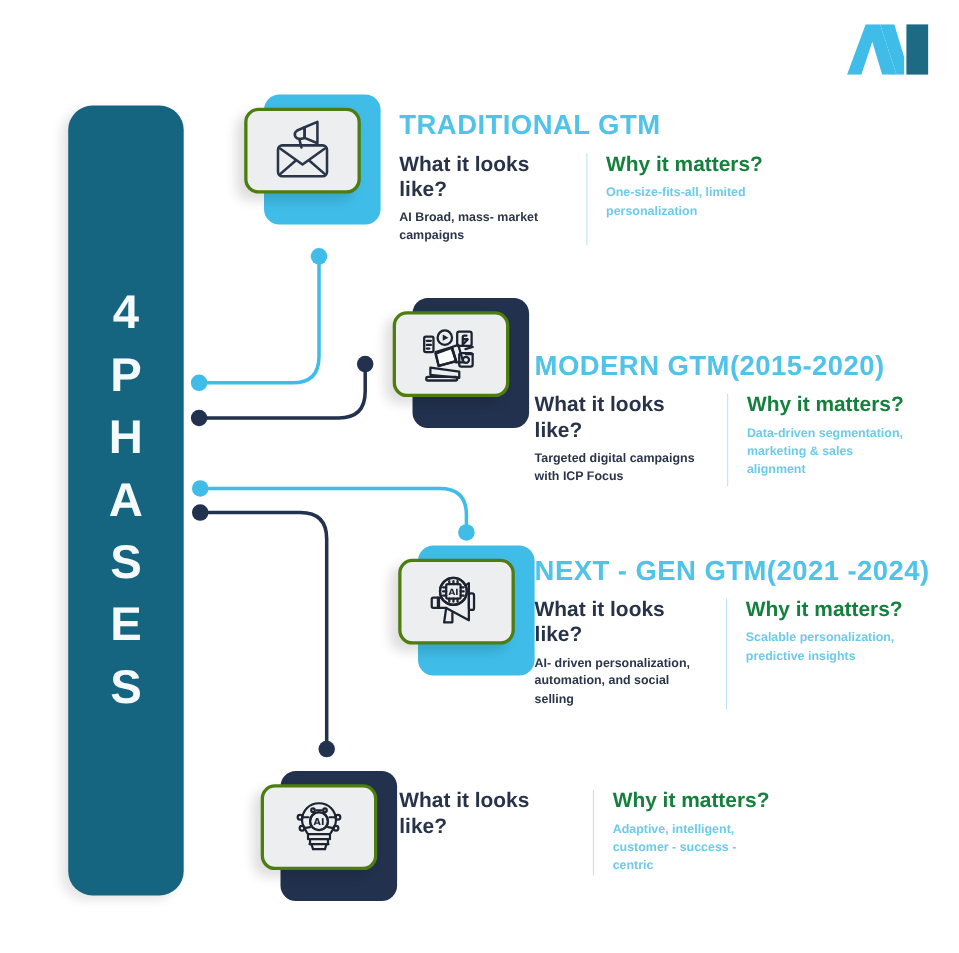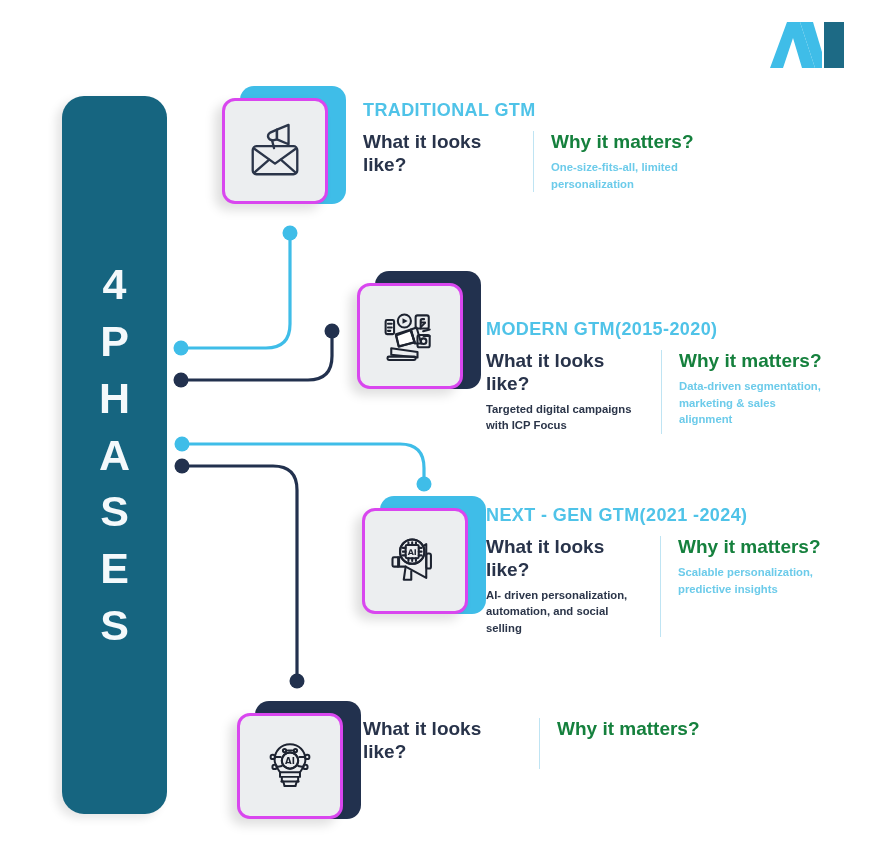--- a/index.html
+++ b/index.html
@@ -30,33 +30,33 @@
   .phases-letters span{display:block;}
 
   
   .card-wrap{position:absolute;width:118px;height:118px;}
   .card-frame{
     position:absolute;left:18px;top:-6px;width:106px;height:118px;border-radius:14px;
   }
   .card-frame.blue{background:#3fbde8;}
   .card-frame.navy{background:#22314e;}
   .card-face{
-    position:absolute;left:0;top:6px;width:106px;height:106px;
-    background:#eceef0;border:3px solid #d946ef;border-radius:13px;
+    position:absolute;left:0;top:6px;width:106px;height:78px;
+    background:#eceef0;border:3px solid #4d7c0f;border-radius:13px;
     box-shadow:-7px 6px 11px rgba(0,0,0,0.13);
     display:flex;align-items:center;justify-content:center;
     box-sizing:border-box;
   }
   .card-face svg{display:block;}
 
   
   .block{position:absolute;}
   .block h2{
     margin:0 0 10px 0;
-    color:#4fc3e8;font-size:18px;font-weight:bold;letter-spacing:0.4px;
+    color:#4fc3e8;font-size:25px;font-weight:bold;letter-spacing:0.4px;
     white-space:nowrap;
   }
   .cols{display:flex;}
   .col{position:relative;}
   .col.left{padding-right:16px;}
   .col.right{padding-left:17px;border-left:1.5px solid #bfe4f3;}
   .q{font-size:19px;font-weight:bold;margin:0 0 5px 0;line-height:1.2;}
   .a{font-size:11.3px;line-height:1.48;margin:0;font-weight:bold;}
   .col.left .q{color:#28334a;}
   .col.left .a{color:#2b3549;}
@@ -183,20 +183,21 @@
         <path d="M15.4 22 L21.5 22 M48.6 22 L42.5 22 M17.4 33 L23 32 M46.6 33 L41 32"></path>
       </svg>
     </div>
   </div>
 
   <div class="block" style="left:363px;top:100px;">
     <h2>TRADITIONAL GTM</h2>
     <div class="cols">
       <div class="col left" style="width:154px;">
         <p class="q">What it looks like?</p>
+        <p class="a">AI  Broad, mass- market campaigns</p>
       </div>
       <div class="col right" style="width:145px;">
         <p class="q">Why it matters?</p>
         <p class="a">One-size-fits-all, limited personalization</p>
       </div>
     </div>
   </div>
 
   <div class="block" style="left:486px;top:283px;margin-top:36px;">
     <h2>MODERN GTM(2015-2020)</h2>
@@ -226,17 +227,18 @@
     </div>
   </div>
 
   <div class="block" style="left:363px;top:718px;">
     <div class="cols">
       <div class="col left" style="width:160px;">
         <p class="q">What it looks like?</p>
       </div>
       <div class="col right" style="width:152px;">
         <p class="q">Why it matters?</p>
+        <p class="a">Adaptive, intelligent, customer - success - centric</p>
       </div>
     </div>
   </div>
 
 </div>
 
 </body></html>

